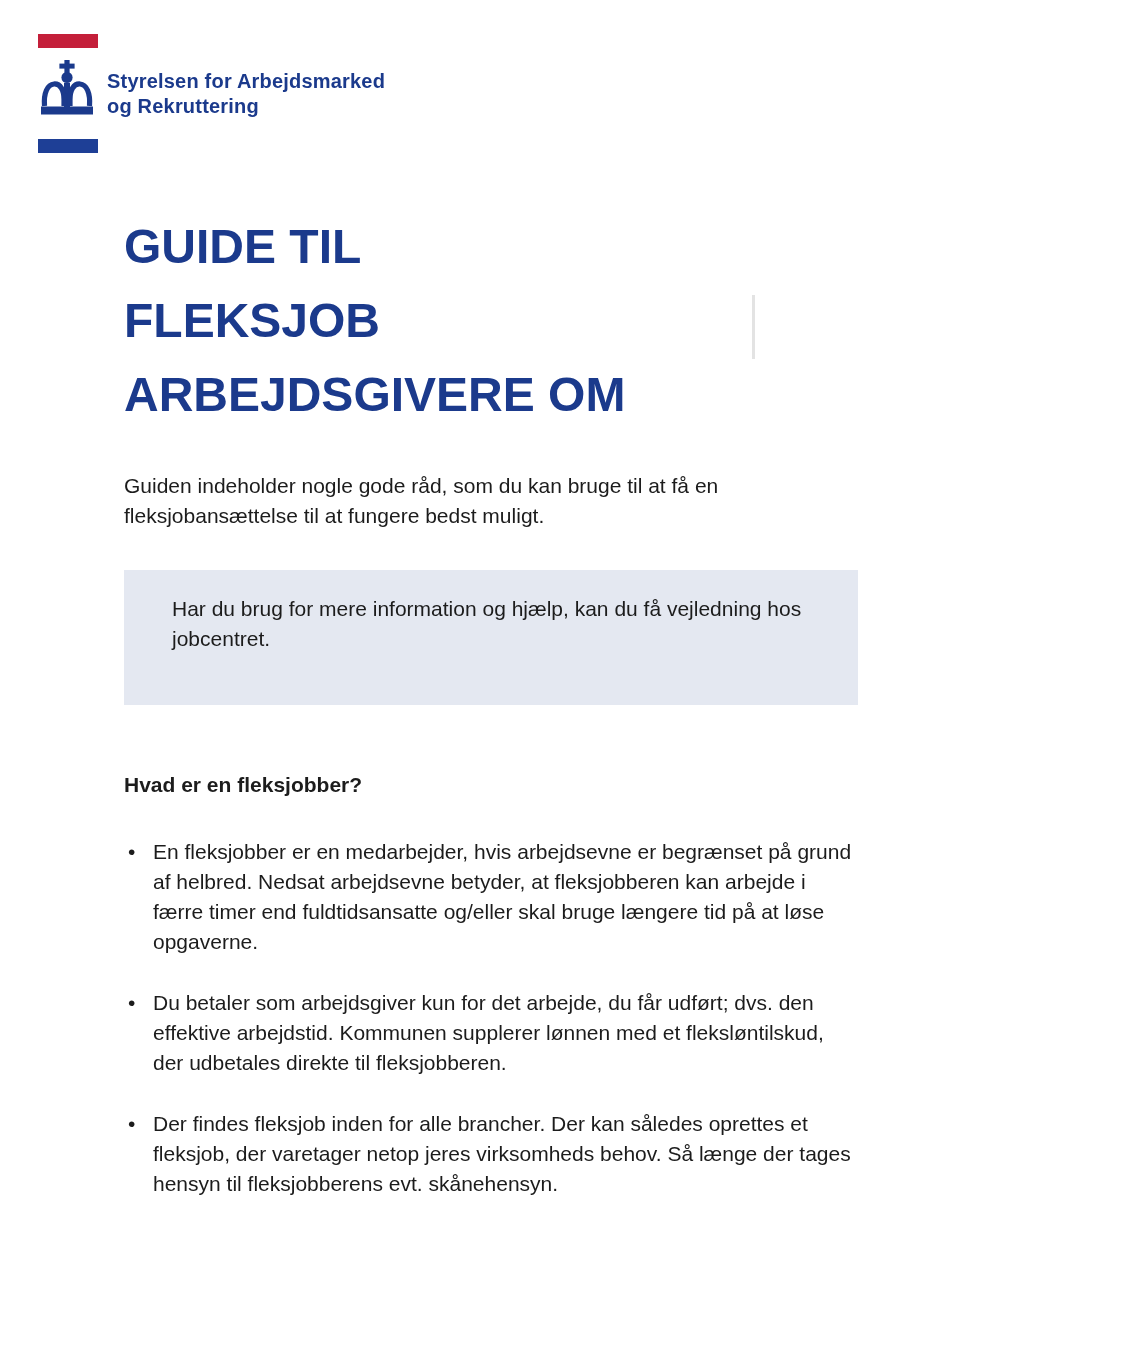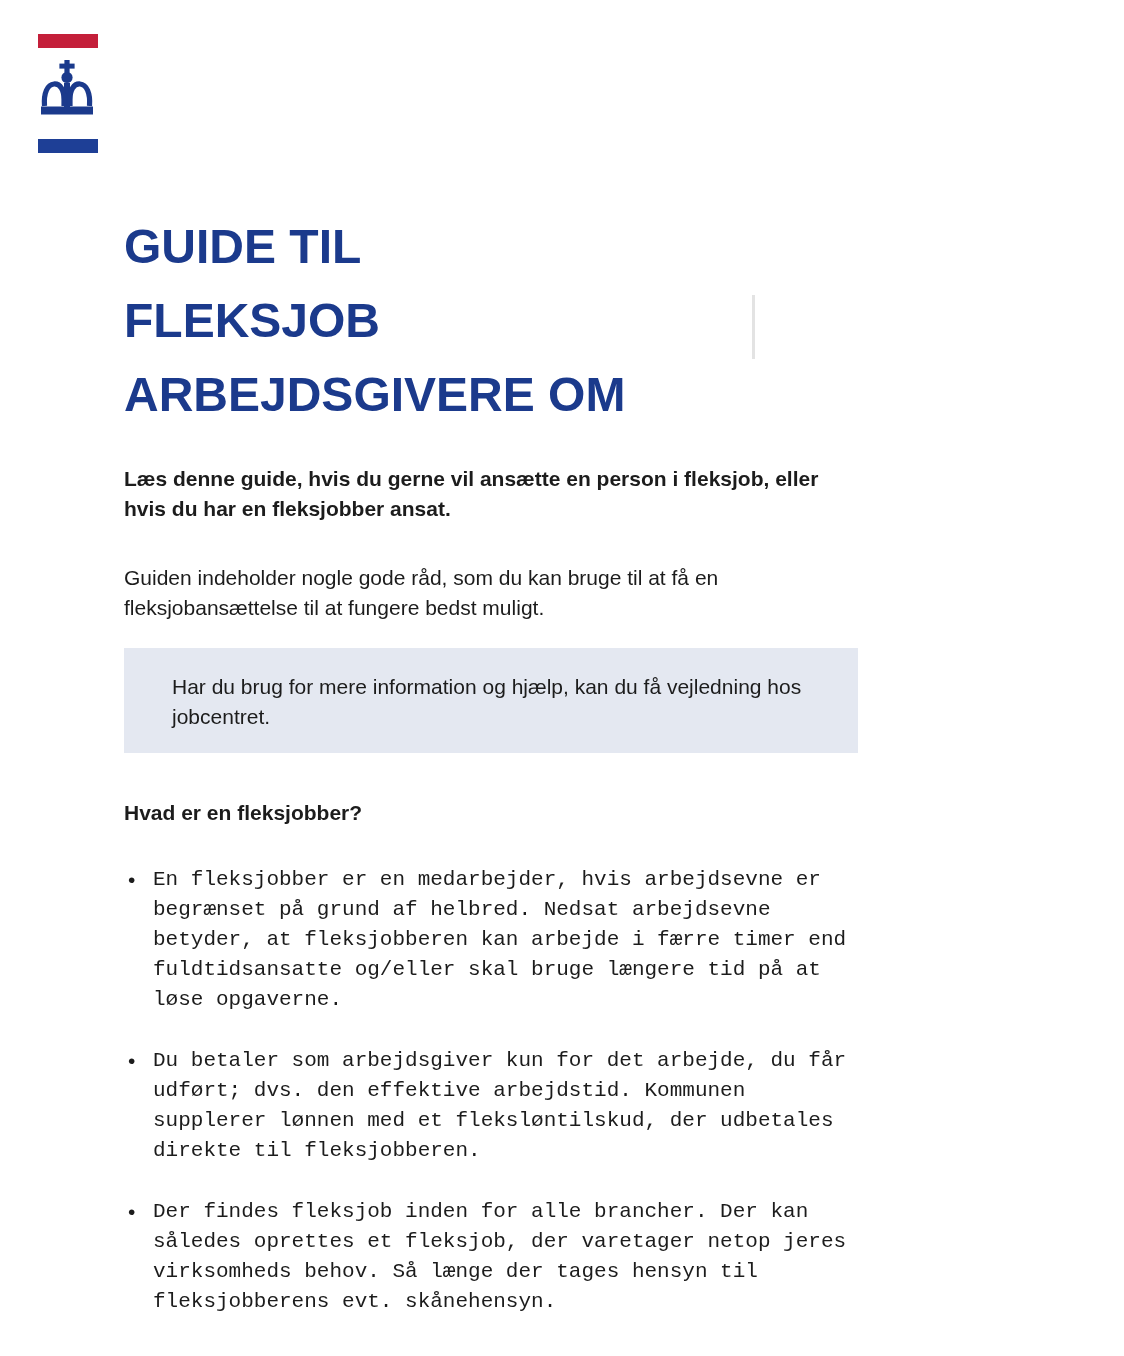--- a/index.html
+++ b/index.html
@@ -30,61 +30,64 @@
   
   .content{position:absolute; left:124px; top:0; width:734px;}
   .doc-title{
     margin-top:210px; font-size:48px; line-height:74px; font-weight:bold;
     color:var(--title-blue); letter-spacing:0;
   }
   .doc-title div{white-space:nowrap;}
   .lead-bold{margin-top:32px; font-size:21px; line-height:30px; font-weight:bold;}
   .lead-para{margin-top:39px; font-size:21px; line-height:30px;}
   .info-box{
-    margin-top:25px; width:734px; box-sizing:border-box;
-    padding:24px 12px 21px 48px; background:var(--infobox-bg);
+    margin-top:39px; width:734px; box-sizing:border-box;
+    padding:24px 12px 51px 48px; background:var(--infobox-bg);
   }
   .info-text{font-size:21px; line-height:30px;}
-  .section-heading{margin-top:45px; font-size:21px; line-height:30px; font-weight:bold;}
+  .section-heading{margin-top:65px; font-size:21px; line-height:30px; font-weight:bold;}
   .bullets{margin-top:37px; list-style:none;}
   .bullets li{display:flex; margin-bottom:31px; font-size:21px; line-height:30px;}
   .bullet-dot{flex:0 0 29px; width:29px; padding-left:4px; box-sizing:border-box;}
-  .bullet-text{flex:1;font-family:Liberation Mono, monospace;}
+  .bullet-text{flex:1;}
 </style>
 </head>
 <body>
 
 <div class="page">
 
   <div class="logo-red-bar"></div>
 
   <svg class="crown" viewBox="0 0 60 58" aria-hidden="true">
     <rect class="solid" x="27.4" y="0" width="5.2" height="13"></rect>
     <rect class="solid" x="22.4" y="3.6" width="15.2" height="5"></rect>
     <circle class="solid" cx="30" cy="17.5" r="5.6"></circle>
     <rect class="solid" x="27" y="23" width="6" height="24"></rect>
     <path class="arch" d="M7.5 46 C6.5 33 10.5 24.5 17 24 C23.5 23.5 27 30.5 27 39.5 L27 46"></path>
     <path class="arch" d="M52.5 46 C53.5 33 49.5 24.5 43 24 C36.5 23.5 33 30.5 33 39.5 L33 46"></path>
     <rect class="solid" x="4" y="46.5" width="52" height="8"></rect>
   </svg>
 
+  <div class="agency">
+    <div>Styrelsen for Arbejdsmarked</div>
+    <div>og Rekruttering</div>
+  </div>
 
   <div class="logo-blue-bar"></div>
 
   <div class="cursor-artifact"></div>
 
   <div class="content">
 
     <h1 class="doc-title">
       <div>GUIDE TIL</div>
       <div>FLEKSJOB</div>
       <div>ARBEJDSGIVERE OM</div>
     </h1>
 
-    <p class="lead-bold">Læs denne guide, hvis du gerne vil ansætte en person i fleksjob, eller hvis du har en fleksjobber ansat.</p>
 
     <p class="lead-para">Guiden indeholder nogle gode råd, som du kan bruge til at få en fleksjobansættelse til at fungere bedst muligt.</p>
 
     <div class="info-box">
       <p class="info-text">Har du brug for mere information og hjælp, kan du få vejledning hos jobcentret.</p>
     </div>
 
     <h2 class="section-heading">Hvad er en fleksjobber?</h2>
 
     <ul class="bullets">

